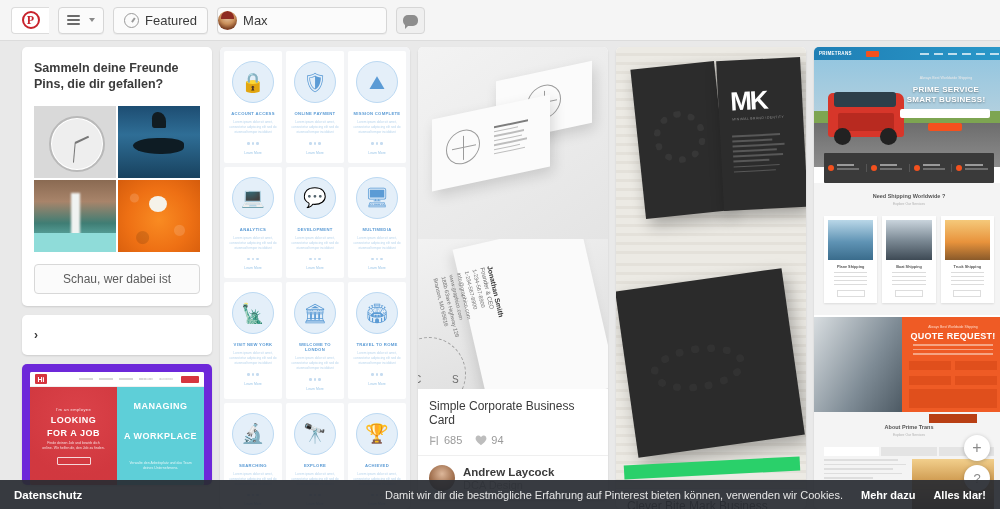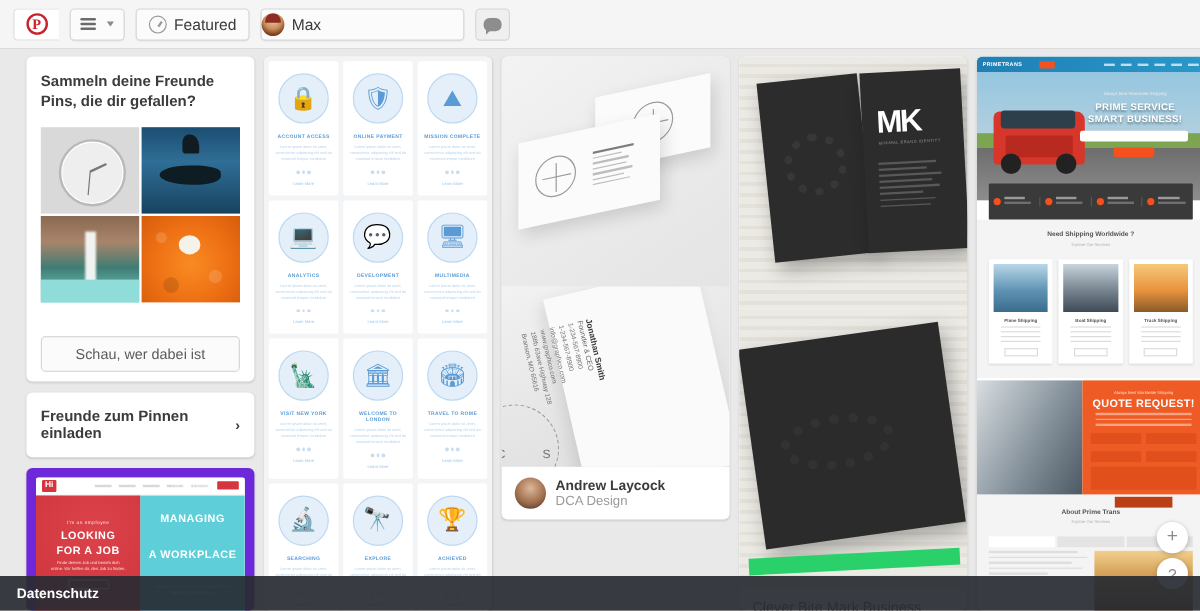--- a/index.html
+++ b/index.html
@@ -148,21 +148,21 @@
     content:''; position:absolute; left:38%; top:22%; width:22%; height:22%;
     background:#f5f2e9; border-radius:50%;
   }
   .th.food:after {
     content:''; position:absolute; left:0; top:0; width:100%; height:100%;
     background-image: radial-gradient(circle at 20% 25%, rgba(255,255,255,.15) 0 4px, transparent 5px),
                       radial-gradient(circle at 75% 70%, rgba(255,255,255,.14) 0 5px, transparent 6px),
                       radial-gradient(circle at 30% 80%, rgba(0,0,0,.12) 0 6px, transparent 7px);
   }
   .ghost-btn {
-    margin-top: 28px; height: 30px; width: 100%;
+    margin-top: 12px; height: 30px; width: 100%;
     background: #fbfbfb; border: 1px solid #d8d8d8; border-radius: 4px;
     font-size: 12px; color: #5b5b5b; cursor: pointer;
     display: flex; align-items: center; justify-content: center;
     font-family: "Liberation Sans", sans-serif;
   }
   .link-card {
     padding: 13px 12px; font-size: 12.5px; font-weight: bold; color: #3b3b3b;
     display: flex; align-items: center; justify-content: space-between; cursor: pointer;
   }
   .chev { font-size: 12px; color: #3b3b3b; }
@@ -404,21 +404,20 @@
               <span class="hand h2"></span>
             </div>
           <div class="th whale"></div>
           <div class="th falls"></div>
           <div class="th food"></div>
         </div>
         <div class="ghost-btn">Schau, wer dabei ist</div>
       </div>
 
       <div class="card link-card">
-        <span>Freunde zum Pinnen einladen</span>
         <span class="chev">›</span>
       </div>
 
       <div class="card hero-pin">
         <div class="hero-browser">
           <div class="hero-navbar">
             <span class="hero-logo">Hi</span>
             <span class="hero-navlinks">
                 <i></i>
                 <i></i>
@@ -619,20 +618,37 @@
               <div class="bc-det">info@graphico.com</div>
               <div class="bc-det">www.graphico.com</div>
               <div class="bc-det">188b 63ave Highway 128</div>
               <div class="bc-det">Branson, MO 65616</div>
             </div>
           </div>
           <div class="bc-sun"></div>
           <div class="bc-letters">C  S</div>
         </div>
 
+        <div class="pin-meta">
+          <div class="pin-title">Simple Corporate Business Card</div>
+          <div class="pin-stats">
+            <span>
+              <svg width="11" height="11" viewBox="0 0 12 12">
+                  <path d="M2 1v10M2 3h5M2 7h5M9 1v10" stroke="#a8a8a8" stroke-width="1.3" fill="none"></path>
+                </svg>
+              <em style="font-style:normal">685</em>
+            </span>
+            <span>
+              <svg width="12" height="11" viewBox="0 0 12 11">
+                  <path d="M6 10.2S.6 6.6.6 3.6A2.8 2.8 0 0 1 6 2.3a2.8 2.8 0 0 1 5.4 1.3c0 3-5.4 6.6-5.4 6.6z" fill="#bdbdbd"></path>
+                </svg>
+              <em style="font-style:normal">94</em>
+            </span>
+          </div>
+        </div>
 
         <div class="pin-user">
           <span class="avatar-md"></span>
           <span>
             <span class="u-name" style="display:block">Andrew Laycock</span>
             <span class="u-sub" style="display:block">DCA Design</span>
           </span>
         </div>
 
       </div>
@@ -821,15 +837,20 @@
       </div>
     </div>
 
   </div>
 
   <div class="fab plus">+</div>
   <div class="fab help">?</div>
 
   <div class="cookiebar">
     <div class="ck-left">Datenschutz</div>
+    <div class="ck-right">
+      <span class="ck-text">Damit wir dir die bestmögliche Erfahrung auf Pinterest bieten können, verwenden wir Cookies.</span>
+      <span class="ck-link">Mehr dazu</span>
+      <span class="ck-link">Alles klar!</span>
+    </div>
   </div>
 
 </div>
 
 </body></html>

